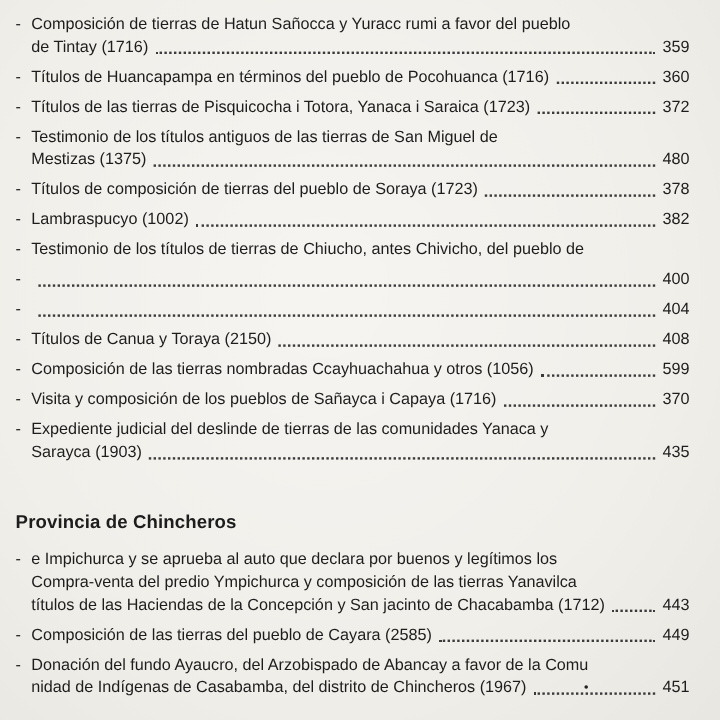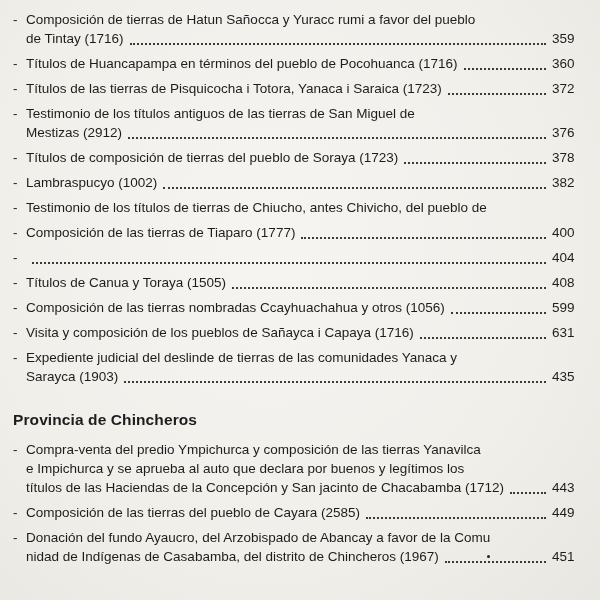--- a/index.html
+++ b/index.html
@@ -69,21 +69,21 @@
   }
   .pagenum {
     flex: 0 0 auto;
     min-width: 26px;
     margin-left: 4px;
     white-space: nowrap;
   }
   .section-heading {
     font-weight: bold;
     font-size: 15.5px;
-    margin: 24px 0 11px 0;
+    margin: 40px 0 11px 0;
     letter-spacing: 0.1px;
   }
 </style>
 </head>
 <body>
 
 <div class="page">
 
   <div class="entry">
     <span class="dash">-</span>
@@ -117,23 +117,23 @@
         <span class="pagenum">372</span>
       </div>
     </div>
   </div>
 
   <div class="entry">
     <span class="dash">-</span>
     <div class="entry-body">
       <div class="tline">Testimonio de los títulos antiguos de las tierras de San Miguel de</div>
       <div class="tline last">
-        <span class="ttext">Mestizas (2912)</span>
-        <span class="leader"></span>
-        <span class="pagenum">376</span>
+        <span class="ttext">Mestizas (1375)</span>
+        <span class="leader"></span>
+        <span class="pagenum">480</span>
       </div>
     </div>
   </div>
 
   <div class="entry">
     <span class="dash">-</span>
     <div class="entry-body">
       <div class="tline last">
         <span class="ttext">Títulos de composición de tierras del pueblo de Soraya (1723)</span>
         <span class="leader"></span>
@@ -157,42 +157,41 @@
     <span class="dash">-</span>
     <div class="entry-body">
       <div class="tline">Testimonio de los títulos de tierras de Chiucho, antes Chivicho, del pueblo de</div>
     </div>
   </div>
 
   <div class="entry">
     <span class="dash">-</span>
     <div class="entry-body">
       <div class="tline last">
-        <span class="ttext">Composición de las tierras de Tiaparo (1777)</span>
         <span class="leader"></span>
         <span class="pagenum">400</span>
       </div>
     </div>
   </div>
 
   <div class="entry">
     <span class="dash">-</span>
     <div class="entry-body">
       <div class="tline last">
         <span class="leader"></span>
         <span class="pagenum">404</span>
       </div>
     </div>
   </div>
 
   <div class="entry">
     <span class="dash">-</span>
     <div class="entry-body">
       <div class="tline last">
-        <span class="ttext">Títulos de Canua y Toraya (1505)</span>
+        <span class="ttext">Títulos de Canua y Toraya (2150)</span>
         <span class="leader"></span>
         <span class="pagenum">408</span>
       </div>
     </div>
   </div>
 
   <div class="entry">
     <span class="dash">-</span>
     <div class="entry-body">
       <div class="tline last">
@@ -202,21 +201,21 @@
       </div>
     </div>
   </div>
 
   <div class="entry">
     <span class="dash">-</span>
     <div class="entry-body">
       <div class="tline last">
         <span class="ttext">Visita y composición de los pueblos de Sañayca i Capaya (1716)</span>
         <span class="leader"></span>
-        <span class="pagenum">631</span>
+        <span class="pagenum">370</span>
       </div>
     </div>
   </div>
 
   <div class="entry">
     <span class="dash">-</span>
     <div class="entry-body">
       <div class="tline">Expediente judicial del deslinde de tierras de las comunidades Yanaca y</div>
       <div class="tline last">
         <span class="ttext">Sarayca (1903)</span>
@@ -224,22 +223,22 @@
         <span class="pagenum">435</span>
       </div>
     </div>
   </div>
 
   <div class="section-heading">Provincia de Chincheros</div>
 
   <div class="entry">
     <span class="dash">-</span>
     <div class="entry-body">
+      <div class="tline">e Impichurca y se aprueba al auto que declara por buenos y legítimos los</div>
       <div class="tline">Compra-venta del predio Ympichurca y composición de las tierras Yanavilca</div>
-      <div class="tline">e Impichurca y se aprueba al auto que declara por buenos y legítimos los</div>
       <div class="tline last">
         <span class="ttext">títulos de las Haciendas de la Concepción y San jacinto de Chacabamba (1712)</span>
         <span class="leader"></span>
         <span class="pagenum">443</span>
       </div>
     </div>
   </div>
 
   <div class="entry">
     <span class="dash">-</span>

